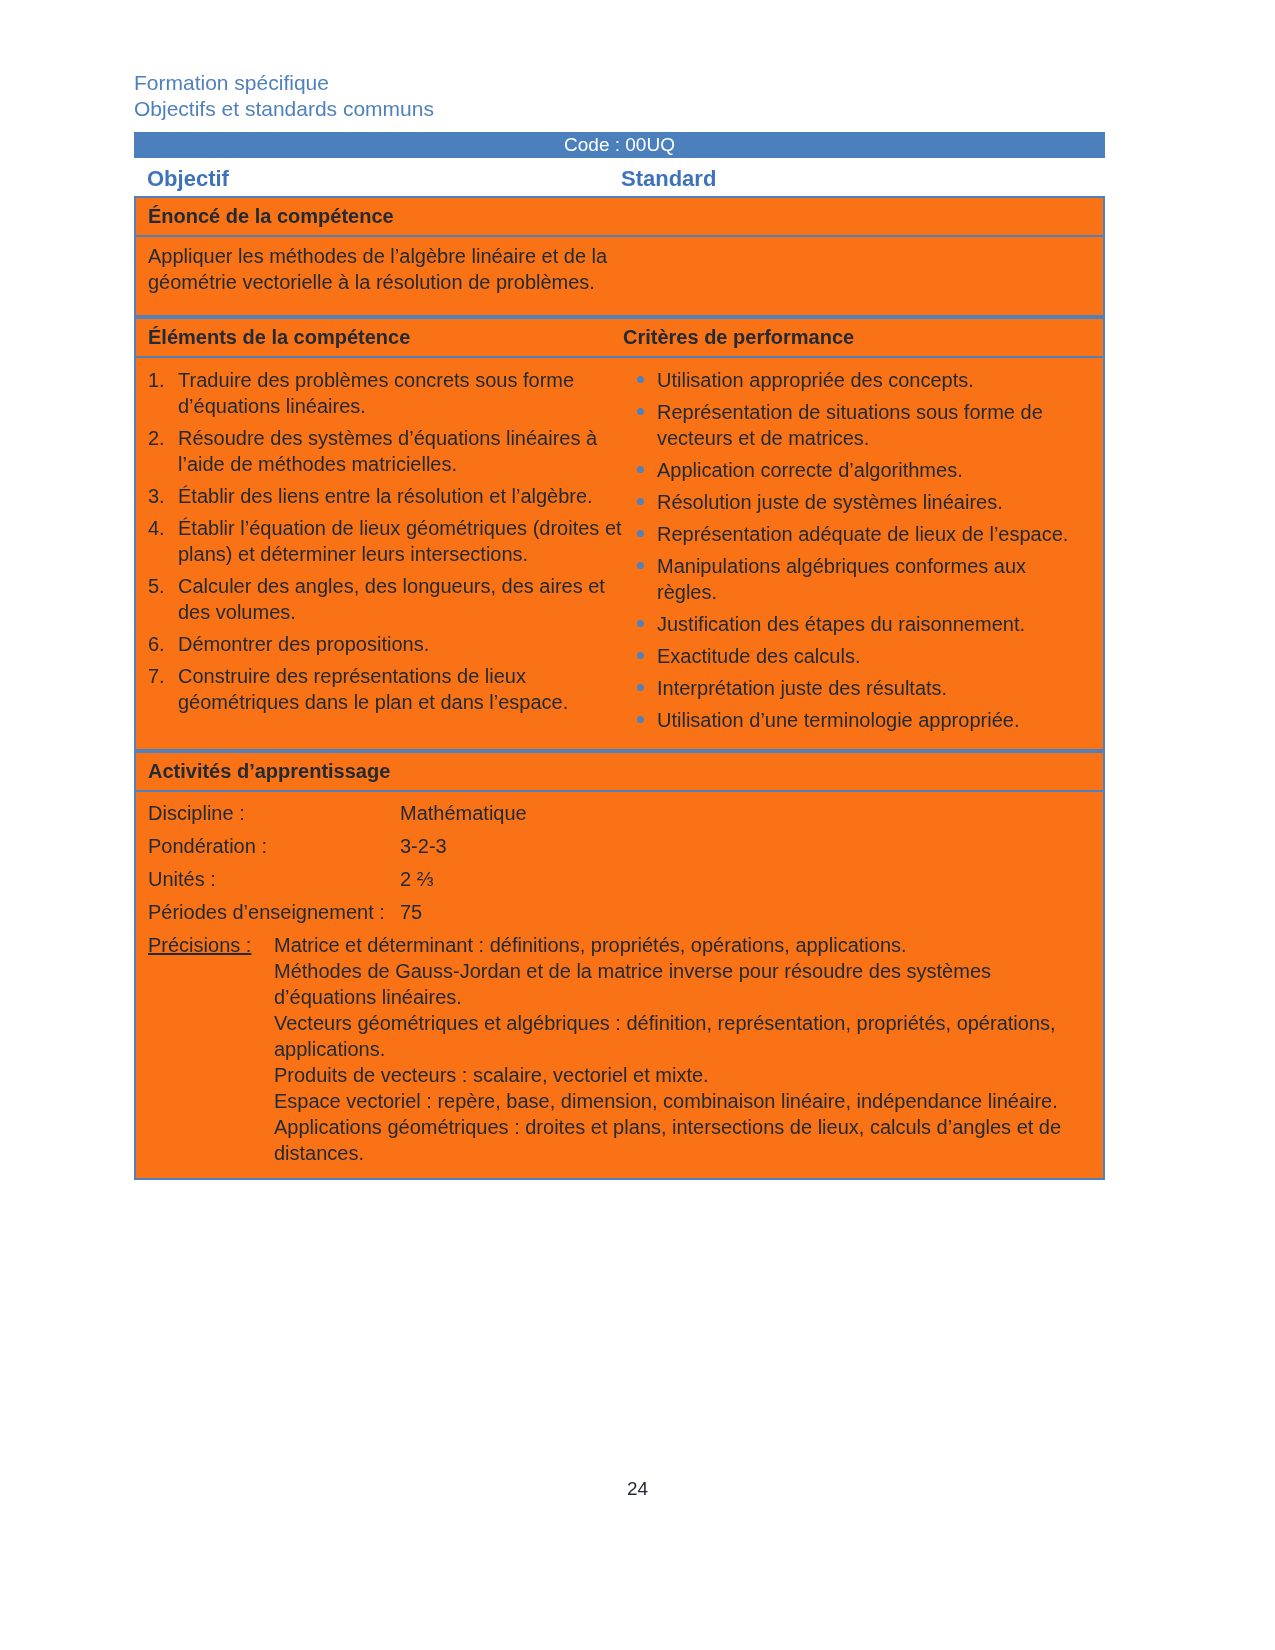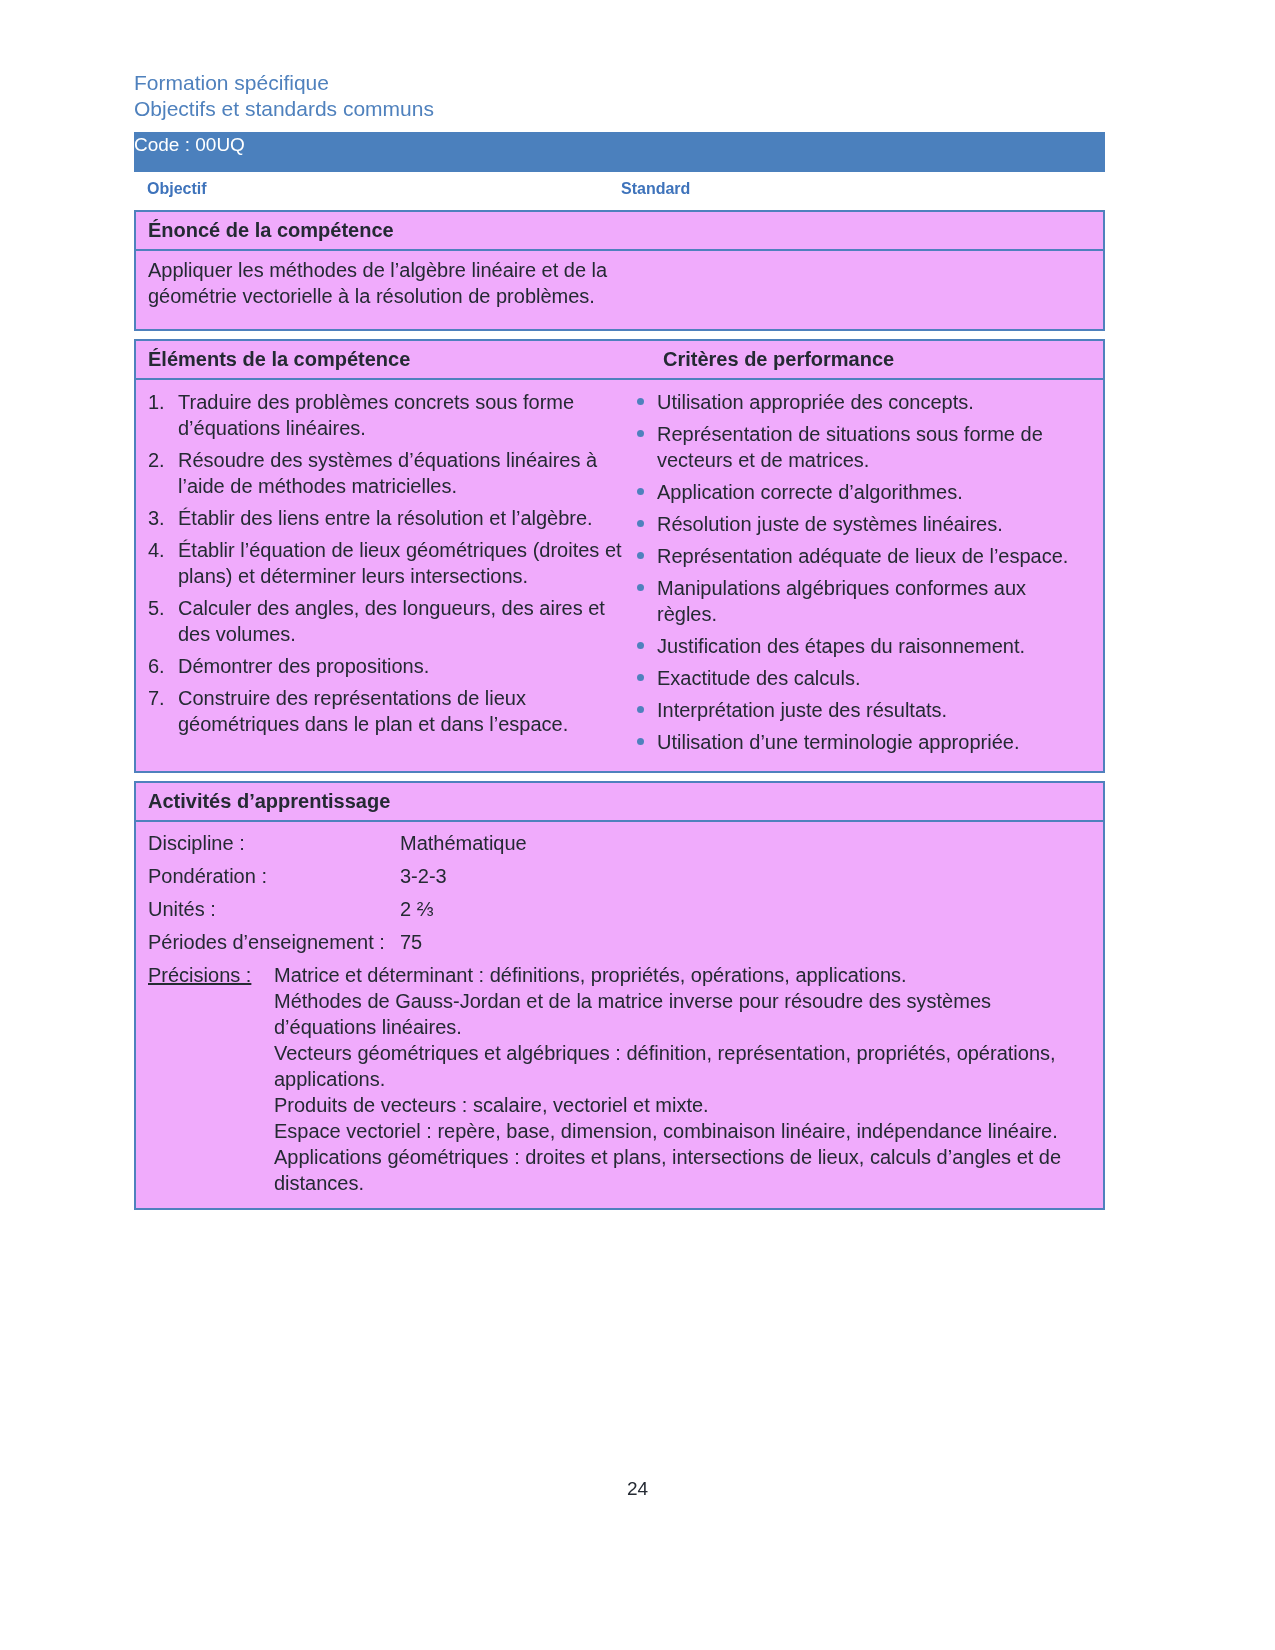--- a/index.html
+++ b/index.html
@@ -21,45 +21,45 @@
     width: 971px;
   }
   .doc-head { color: #4f81bd; font-size: 21px; line-height: 1.22; }
   .doc-head div { white-space: nowrap; }
 
   .code-bar {
     margin-top: 11px;
     background: #4b80bd;
     color: #ffffff;
     font-size: 19px;
-    height: 40px;
+    height: 26px;
     line-height: 26px;
-    text-align: left;
+    text-align: center;
     padding-right: 0;
   }
 
   .cols-row {
     display: flex;
     padding: 7px 0 2px 13px;
     color: #3e73bb;
     font-weight: bold;
-    font-size: 16px;
+    font-size: 22px;
   }
   .cols-row .c1 { width: 474px; flex: none; }
 
-  .box { border: 2px solid #4f81bd; margin-top: 8px; background: #f0abfc; }
+  .box { border: 2px solid #4f81bd; background: #f97316; }
   .box-head {
     font-weight: bold;
     padding: 5px 12px 6px 12px;
     border-bottom: 2px solid #4f81bd;
   }
   .box1-body { padding: 6px 12px 20px 12px; }
   .box1-body p { margin: 0; width: 480px; }
 
-  .box2-head { display: flex; gap: 40px; }
+  .box2-head { display: flex; }
   .box2-head .h1 { width: 475px; flex: none; }
 
   .box2-body { display: flex; padding: 9px 12px 10px 12px; }
   .elems { width: 482px; flex: none; padding-right: 8px; box-sizing: border-box; }
   .elems .item { display: flex; margin-bottom: 6px; }
   .elems .num { width: 30px; flex: none; }
   .elems .txt { flex: 1; }
   .crits { flex: 1; }
   .crits .item { position: relative; padding-left: 27px; margin-bottom: 6px; }
   .dot {

